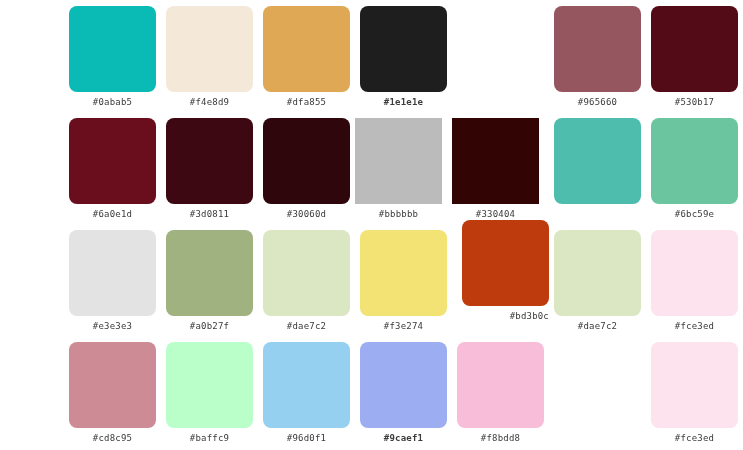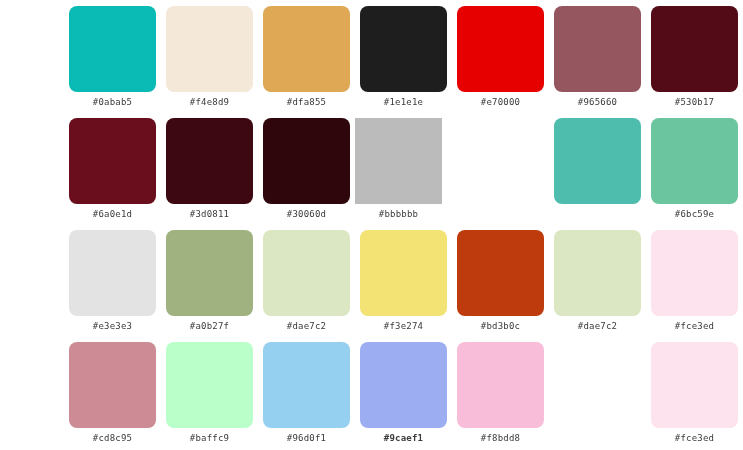--- a/index.html
+++ b/index.html
@@ -54,27 +54,23 @@
       <div class="swatch-label" style="color: rgb(59, 59, 59);">#0abab5</div>
     </div>
     <div class="swatch-cell" style="left: 117px; top: 6px;">
       <div class="swatch-chip" style="background: rgb(244, 232, 217);"></div>
       <div class="swatch-label" style="color: rgb(59, 59, 59);">#f4e8d9</div>
     </div>
     <div class="swatch-cell" style="left: 214px; top: 6px;">
       <div class="swatch-chip" style="background: rgb(223, 168, 85);"></div>
       <div class="swatch-label" style="color: rgb(59, 59, 59);">#dfa855</div>
     </div>
-    <div class="swatch-cell" style="left: 311px; top: 6px;">
+    <div class="swatch-cell" style="left: 311px; top: 6px; font-weight: bold;">
       <div class="swatch-chip" style="background: rgb(30, 30, 30);"></div>
       <div class="swatch-label" style="color: rgb(59, 59, 59);">#1e1e1e</div>
-    </div>
-    <div class="swatch-cell" style="left: 408px; top: 6px;">
-      <div class="swatch-chip" style="background: rgb(231, 0, 0);"></div>
-      <div class="swatch-label" style="color: rgb(59, 59, 59);">#e70000</div>
     </div>
     <div class="swatch-cell" style="left: 505px; top: 6px;">
       <div class="swatch-chip" style="background: rgb(150, 86, 96);"></div>
       <div class="swatch-label" style="color: rgb(59, 59, 59);">#965660</div>
     </div>
     <div class="swatch-cell" style="left: 602px; top: 6px;">
       <div class="swatch-chip" style="background: rgb(83, 11, 23);"></div>
       <div class="swatch-label" style="color: rgb(59, 59, 59);">#530b17</div>
     </div>
     <div class="swatch-cell" style="left: 20px; top: 118px;">
@@ -86,20 +82,24 @@
       <div class="swatch-label" style="color: rgb(59, 59, 59);">#3d0811</div>
     </div>
     <div class="swatch-cell" style="left: 214px; top: 118px;">
       <div class="swatch-chip" style="background: rgb(48, 6, 13);"></div>
       <div class="swatch-label" style="color: rgb(59, 59, 59);">#30060d</div>
     </div>
     <div class="swatch-cell" style="left: 306px; top: 118px;">
       <div class="swatch-chip square" style="background: rgb(187, 187, 187);"></div>
       <div class="swatch-label" style="color: rgb(59, 59, 59);">#bbbbbb</div>
     </div>
+    <div class="swatch-cell" style="left: 403px; top: 118px;">
+      <div class="swatch-chip square" style="background: rgb(51, 4, 4);"></div>
+      <div class="swatch-label" style="color: rgb(59, 59, 59);">#330404</div>
+    </div>
     <div class="swatch-cell" style="left: 505px; top: 118px; gap: 28px;">
       <div class="swatch-chip" style="background: rgb(78, 189, 174);"></div>
       <div class="swatch-label" style="color: rgb(59, 59, 59);">#4ebdae</div>
     </div>
     <div class="swatch-cell" style="left: 602px; top: 118px;">
       <div class="swatch-chip" style="background: rgb(107, 197, 158);"></div>
       <div class="swatch-label" style="color: rgb(59, 59, 59);">#6bc59e</div>
     </div>
     <div class="swatch-cell" style="left: 20px; top: 230px;">
       <div class="swatch-chip" style="background: rgb(227, 227, 227);"></div>
@@ -110,21 +110,21 @@
       <div class="swatch-label" style="color: rgb(59, 59, 59); text-align: center;">#a0b27f</div>
     </div>
     <div class="swatch-cell" style="left: 214px; top: 230px;">
       <div class="swatch-chip" style="background: rgb(218, 231, 194);"></div>
       <div class="swatch-label" style="color: rgb(59, 59, 59);">#dae7c2</div>
     </div>
     <div class="swatch-cell" style="left: 311px; top: 230px;">
       <div class="swatch-chip" style="background: rgb(243, 226, 116);"></div>
       <div class="swatch-label" style="color: rgb(59, 59, 59);">#f3e274</div>
     </div>
-    <div class="swatch-cell" style="left: 408px; top: 230px;">
+    <div class="swatch-cell" style="left: 408px; top: 220px; align-items: flex-end;">
       <div class="swatch-chip" style="background: rgb(189, 59, 12);"></div>
       <div class="swatch-label" style="color: rgb(59, 59, 59);">#bd3b0c</div>
     </div>
     <div class="swatch-cell" style="left: 505px; top: 230px;">
       <div class="swatch-chip" style="background: rgb(218, 231, 194);"></div>
       <div class="swatch-label" style="color: rgb(59, 59, 59);">#dae7c2</div>
     </div>
     <div class="swatch-cell" style="left: 602px; top: 230px;">
       <div class="swatch-chip" style="background: rgb(252, 227, 237);"></div>
       <div class="swatch-label" style="color: rgb(59, 59, 59);">#fce3ed</div>

